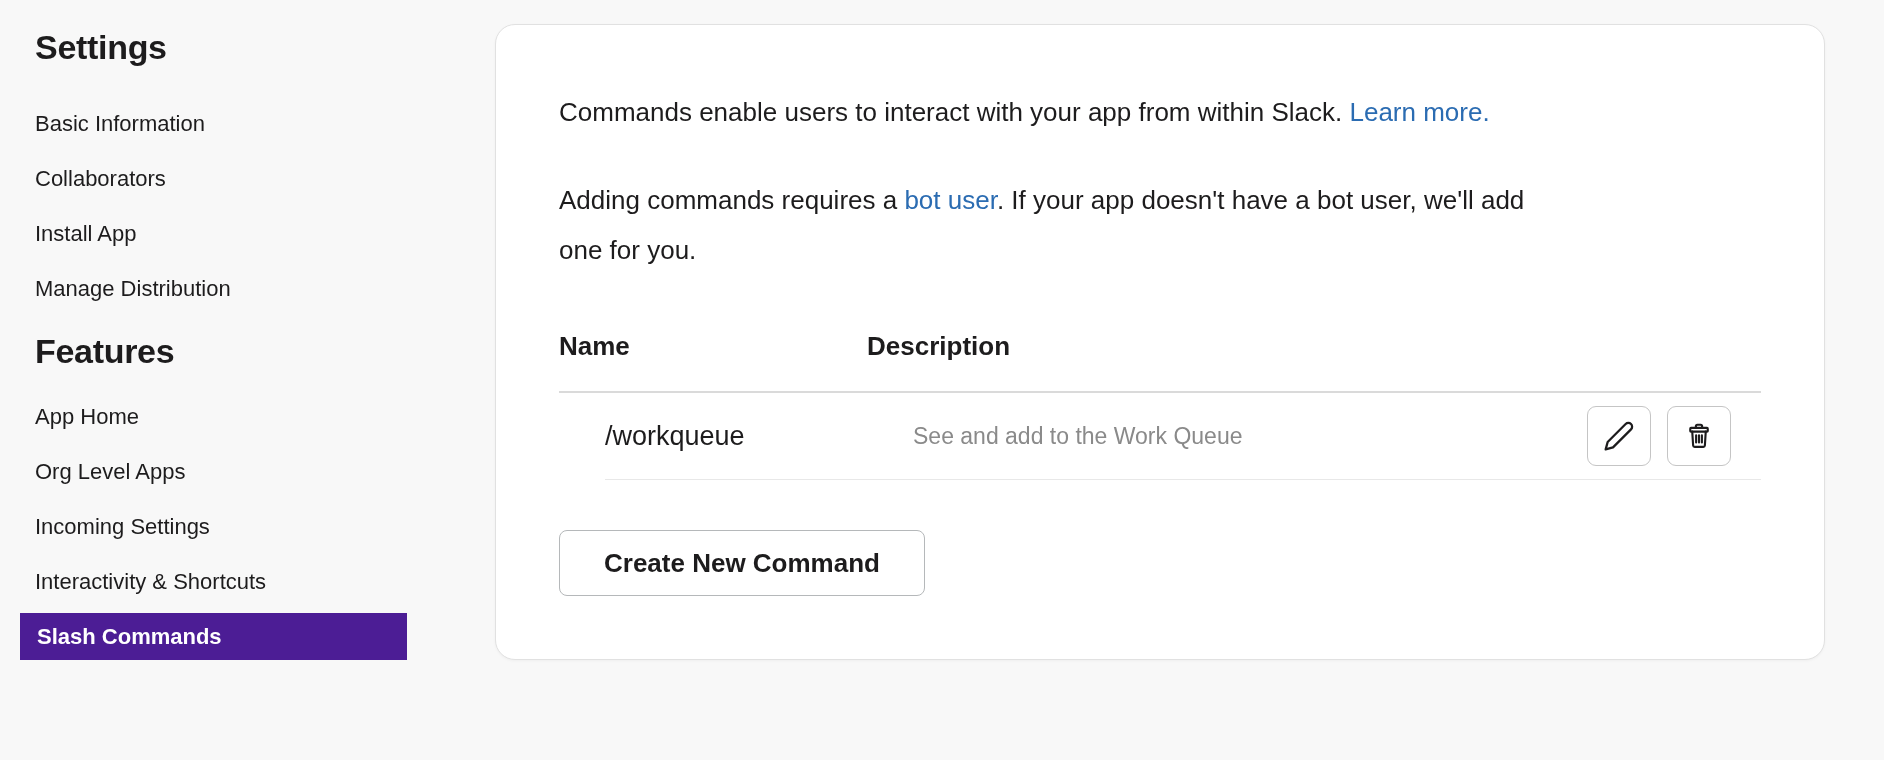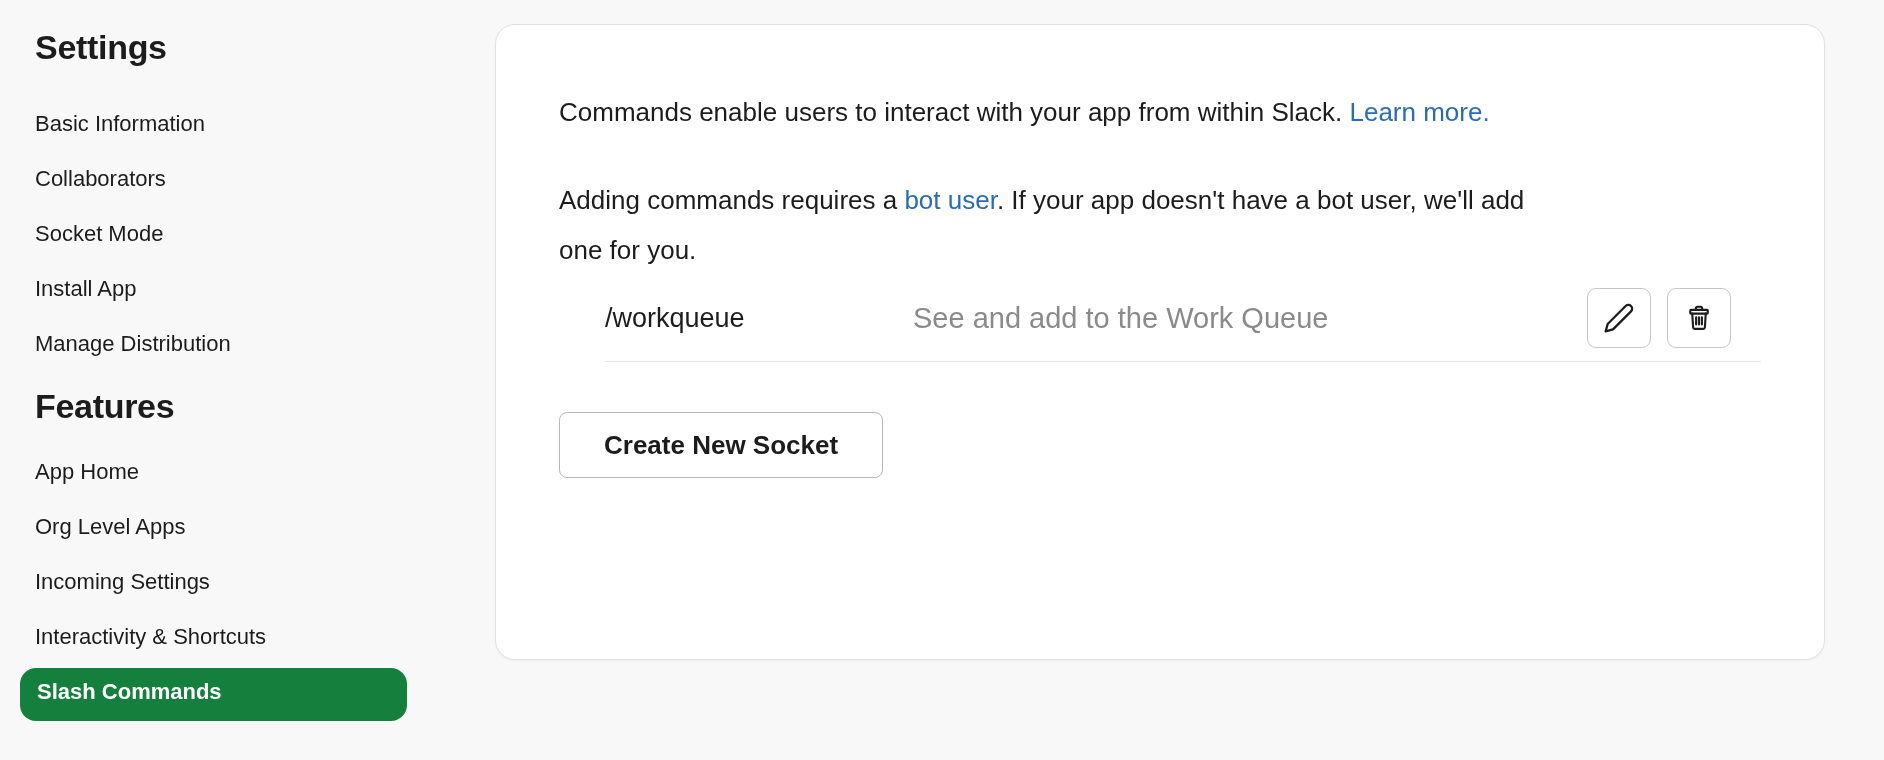--- a/index.html
+++ b/index.html
@@ -21,23 +21,23 @@
   .side-heading.features { margin-top: 25px; }
   .nav-list { list-style: none; }
   .nav-list.settings { margin-top: 42px; }
   .nav-list.features { margin-top: 31px; }
   .nav-item {
     font-size: 22px; line-height: 27px; margin-bottom: 28px;
     color: #1d1c1d; cursor: pointer; white-space: nowrap;
   }
   .nav-item.pre-active { margin-bottom: 18px; }
   .nav-item.active {
-    background: #15803d; color: #ffffff; font-weight: 700;
-    width: 387px; margin-left: -15px; padding: 10px 0 16px 17px;
-    border-radius: 16px; margin-bottom: 0;
+    background: #4c1d95; color: #ffffff; font-weight: 700;
+    width: 387px; margin-left: -15px; padding: 10px 0 10px 17px;
+    border-radius: 0; margin-bottom: 0;
   }
 
   
   .card {
     position: absolute; left: 495px; top: 24px;
     width: 1330px; height: 636px;
     background: #ffffff;
     border: 1px solid #e1e1e1;
     border-radius: 20px;
     box-shadow: 0 1px 3px rgba(0,0,0,0.04);
@@ -54,21 +54,21 @@
     font-weight: 700; line-height: 34px;
   }
   .col-name { width: 308px; flex: 0 0 308px; }
   .col-desc { flex: 1 1 auto; }
 
   .trow {
     display: flex; align-items: center;
     padding: 13px 0; border-bottom: 1px solid #e8e8e8; margin-left: 46px;
   }
   .cmd-name { font-size: 27px; }
-  .cmd-desc { color: #8a8a8a; font-size: 29px; }
+  .cmd-desc { color: #8a8a8a; font-size: 23px; }
   .row-actions { margin-left: auto; margin-right: 30px; display: flex; gap: 16px; }
   .icon-btn {
     width: 64px; height: 60px; background: #ffffff;
     border: 1px solid #c5c5c5; border-radius: 9px;
     display: flex; align-items: center; justify-content: center;
     cursor: pointer; padding: 0;
   }
   .icon-btn svg { display: block; }
 
   .create-btn {
@@ -82,41 +82,44 @@
 </head>
 <body>
 
 <div class="page">
 
   <nav class="sidebar">
     <h2 class="side-heading">Settings</h2>
     <ul class="nav-list settings">
       <li class="nav-item">Basic Information</li>
       <li class="nav-item">Collaborators</li>
-      <li class="nav-item">Socket Mode</li>
       <li class="nav-item">Install App</li>
       <li class="nav-item">Manage Distribution</li>
     </ul>
 
     <h2 class="side-heading features">Features</h2>
     <ul class="nav-list features">
       <li class="nav-item">App Home</li>
       <li class="nav-item">Org Level Apps</li>
       <li class="nav-item">Incoming Settings</li>
       <li class="nav-item pre-active">Interactivity &amp; Shortcuts</li>
       <li class="nav-item active">Slash Commands</li>
     </ul>
   </nav>
 
   <main class="card">
 
     <p class="intro-1"><span>Commands enable users to interact with your app from within Slack. </span><a class="link" href="#">Learn more.</a></p>
 
     <p class="intro-2"><span>Adding commands requires a </span><a class="link" href="#">bot user</a><span>. If your app doesn't have a bot user, we'll add</span><br><span>one for you.</span></p>
 
+    <div class="thead">
+      <div class="col-name">Name</div>
+      <div class="col-desc">Description</div>
+    </div>
 
     <div class="trow">
       <div class="col-name cmd-name">/workqueue</div>
       <div class="col-desc cmd-desc">See and add to the Work Queue</div>
       <div class="row-actions">
         <button class="icon-btn">
           <span>
             <svg width="32" height="32" viewBox="0 0 24 24" fill="none" stroke="#1d1c1d" stroke-width="1.7" stroke-linecap="round" stroke-linejoin="round">
               <path d="M17 3a2.828 2.828 0 1 1 4 4L7.5 20.5 2 22l1.5-5.5L17 3z"></path>
             </svg>
@@ -130,16 +133,16 @@
               <path d="M6.6 8.5l0.7 11.1a1.2 1.2 0 0 0 1.2 1.1h7a1.2 1.2 0 0 0 1.2-1.1l0.7-11.1"></path>
               <path d="M9.7 11.5v5.6"></path>
               <path d="M12 11.5v5.6"></path>
               <path d="M14.3 11.5v5.6"></path>
             </svg>
           </span>
         </button>
       </div>
     </div>
 
-    <button class="create-btn">Create New Socket</button>
+    <button class="create-btn">Create New Command</button>
 
   </main>
 </div>
 
 </body></html>

